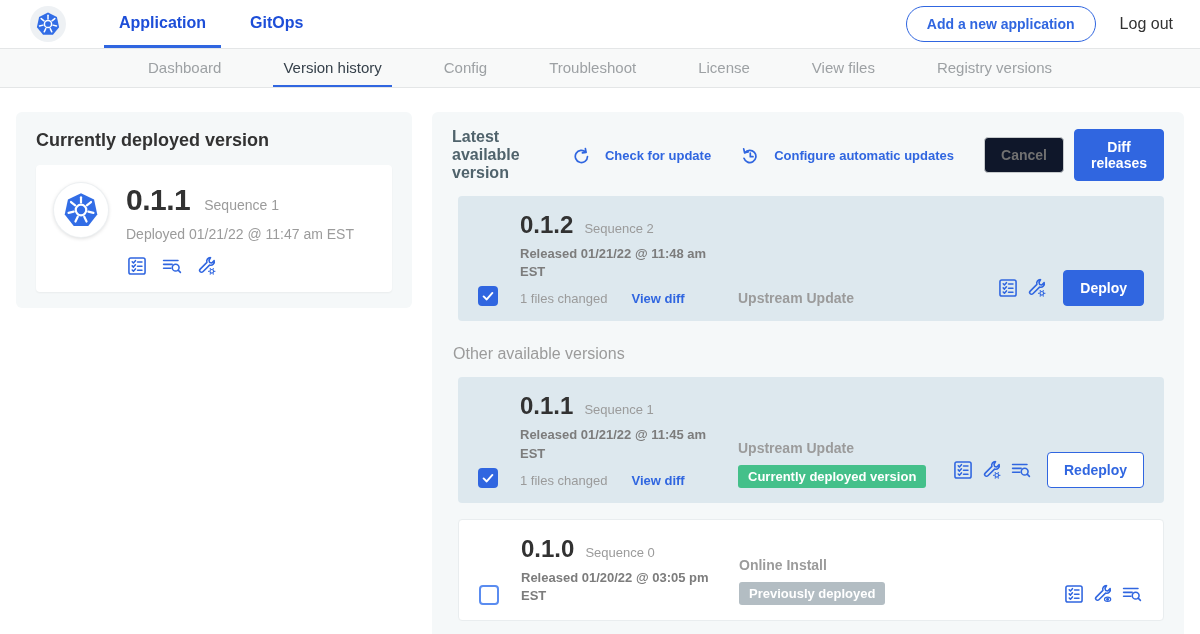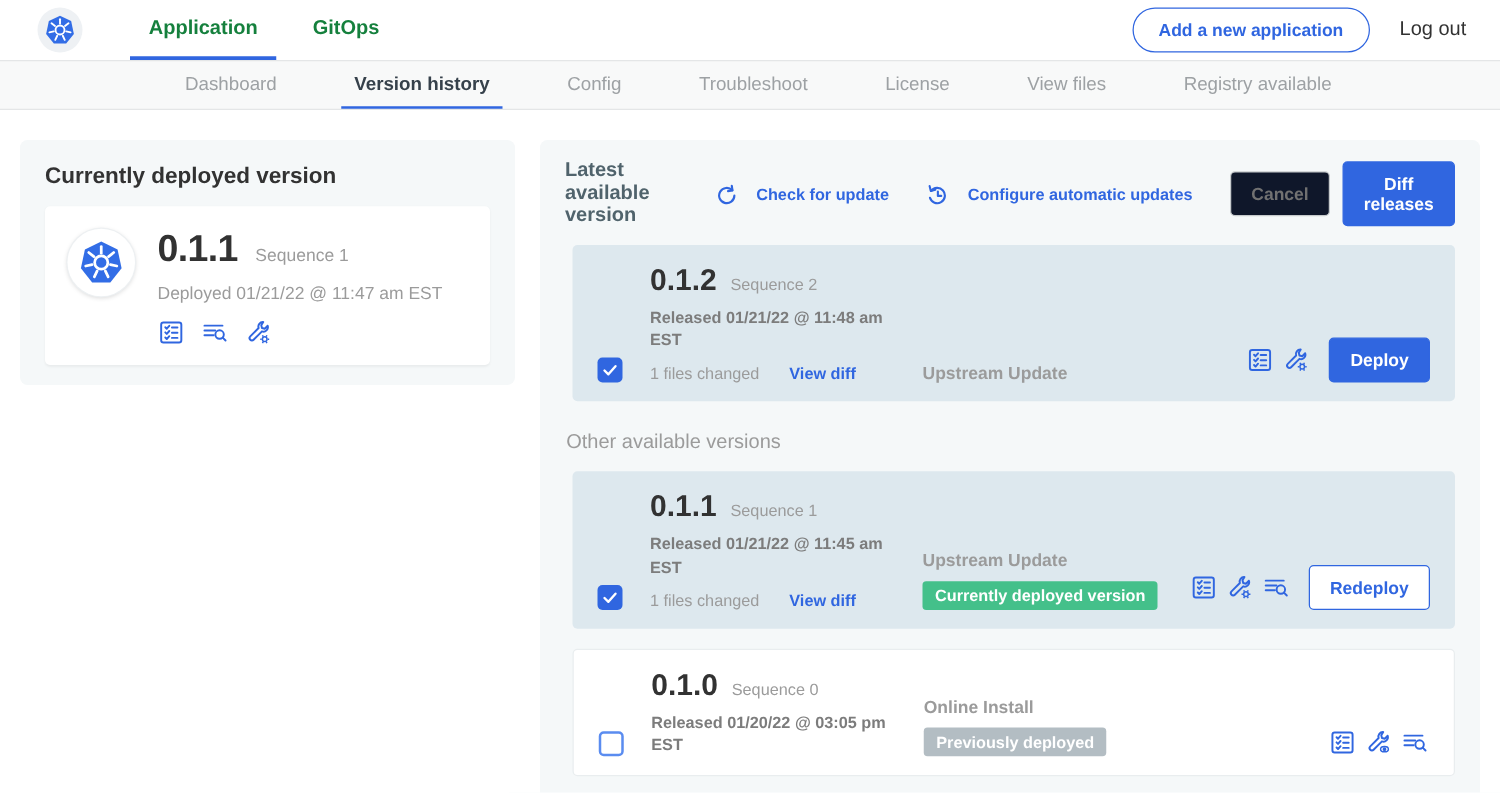--- a/index.html
+++ b/index.html
@@ -5,35 +5,35 @@
   * { margin:0; padding:0; box-sizing:border-box; }
   html,body { width:1200px; height:634px; overflow:hidden; background:#fff;
     font-family:"Liberation Sans", sans-serif; color:#323232; }
 
   
   .topnav { height:48px; display:flex; align-items:center; padding:0 27px 0 30px; background:#fff; }
   .logo-circle { width:36px; height:36px; border-radius:50%; background:#eef1f4;
     display:flex; align-items:center; justify-content:center; flex:none; }
   .top-tabs { display:flex; height:48px; margin-left:38px; }
   .top-tab { height:48px; display:flex; align-items:center; padding:0 15px;
-    font-size:16px; font-weight:700; color:#15803d; border-bottom:3px solid transparent; cursor:pointer; }
+    font-size:16px; font-weight:700; color:#1d4ed8; border-bottom:3px solid transparent; cursor:pointer; }
   .top-tab.active { border-bottom-color:#3066e0; }
   .top-tab + .top-tab { margin-left:14px; }
   .flex-sp { flex:1; }
   .add-app-btn { background:#fff; border:1.5px solid #3066e0; color:#3066e0; font-weight:700;
     font-size:14px; border-radius:18px; padding:9px 20px; margin-right:24px; cursor:pointer;
     font-family:"Liberation Sans", sans-serif; }
   .logout { font-size:16px; color:#323232; cursor:pointer; }
 
   
   .subnav { height:40px; background:#f8f9f9; border-top:1px solid #e4e6e7; border-bottom:1px solid #e4e6e7;
     display:flex; padding-left:138px; }
   .subnav-item { display:flex; align-items:center; padding:2px 10px; margin-right:42px;
     font-size:15px; color:#9da1a4; border-bottom:2px solid transparent; cursor:pointer; }
-  .subnav-item.active { color:#36414b; font-weight:700; border-bottom-color:#3066e0; }
+  .subnav-item.active { color:#36414b; font-weight:400; border-bottom-color:#3066e0; }
 
   
   .main { display:flex; align-items:flex-start; gap:20px; padding:24px 16px 0 16px; }
 
   .left-card { width:396px; background:#f5f8f9; border-radius:6px; padding:18px 20px 16px; }
   .left-card-title { font-size:18px; font-weight:700; color:#323232; margin-bottom:14px; }
   .deployed-card { background:#fff; border-radius:4px; padding:18px 18px 15px;
     box-shadow:0 1px 2px rgba(0,0,0,.05); display:flex; gap:18px; }
   .k8s-badge { width:54px; height:54px; border-radius:50%; background:#fff; flex:none;
     box-shadow:0 0 0 1px #edf0f2, 0 1px 4px rgba(0,0,0,.18);
@@ -160,21 +160,21 @@
   <span class="logout">Log out</span>
 </div>
 
 <div class="subnav">
   <div class="subnav-item">Dashboard</div>
   <div class="subnav-item active">Version history</div>
   <div class="subnav-item">Config</div>
   <div class="subnav-item">Troubleshoot</div>
   <div class="subnav-item">License</div>
   <div class="subnav-item">View files</div>
-  <div class="subnav-item">Registry available</div>
+  <div class="subnav-item">Registry versions</div>
 </div>
 
 <div class="main">
 
   <div class="left-card">
     <div class="left-card-title">Currently deployed version</div>
     <div class="deployed-card">
       <div class="k8s-badge">
         <svg width="44" height="44" viewBox="0 0 100 100">
             <use href="#i-k8s"></use>

